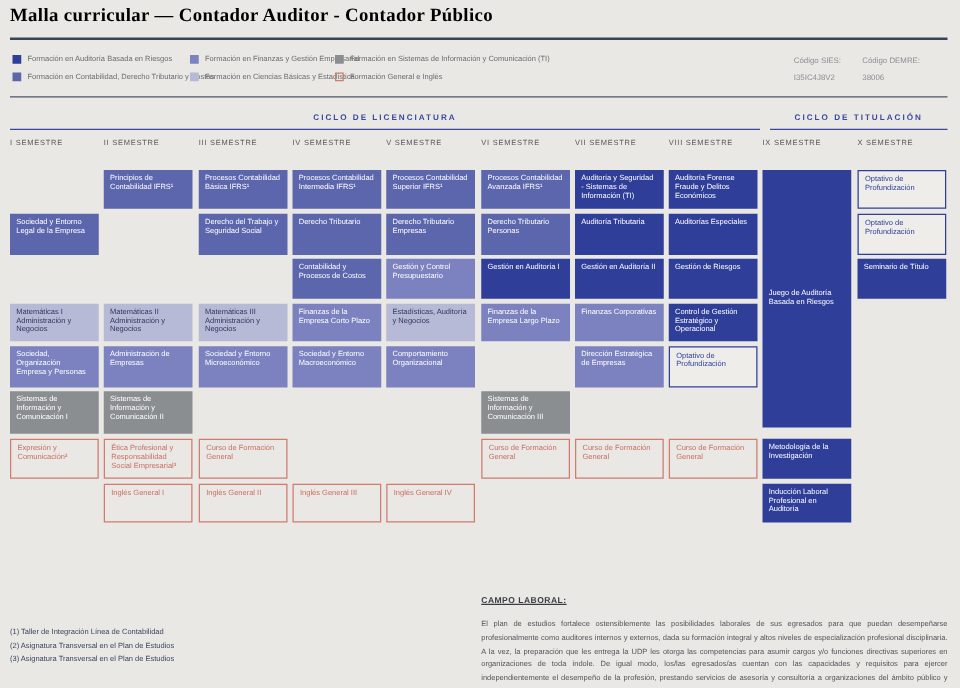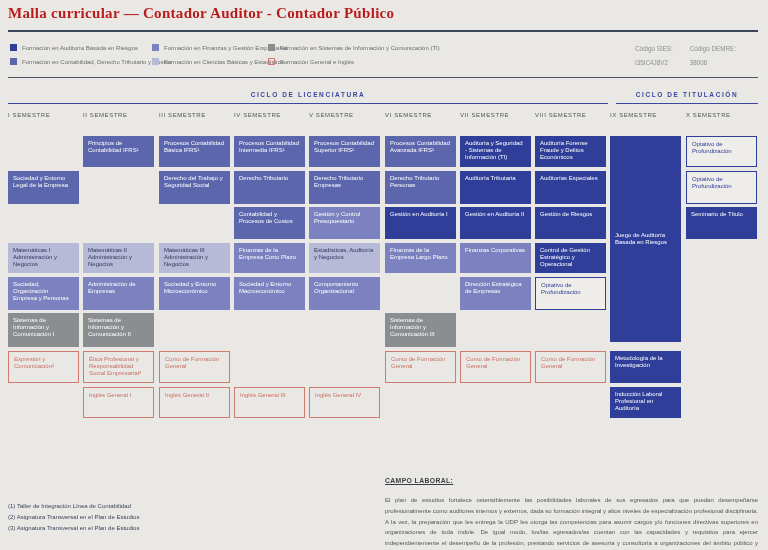--- a/index.html
+++ b/index.html
@@ -2,21 +2,21 @@
 <html><head>
 <meta charset="utf-8">
 <style>
   html,body{margin:0;padding:0;background:#eae8e4;}
   .page{position:relative;width:768px;height:550px;background:#eae8e4;
         font-family:"Liberation Sans",sans-serif;overflow:hidden;}
 
   
   .title{position:absolute;left:8px;top:5px;margin:0;
          font-family:"Liberation Serif",serif;font-size:15px;font-weight:700;
-         color:#b91c1c;letter-spacing:.3px;}
+         color:#000000;letter-spacing:.3px;}
   .rule-top{position:absolute;left:8px;top:30px;width:750px;height:2px;background:#3a4458;}
   .rule-mid{position:absolute;left:8px;top:77px;width:750px;height:1px;background:#4a5468;}
 
   
   .legend{position:absolute;left:10px;top:44px;display:grid;
           grid-template-columns:142px 116px auto;grid-template-rows:repeat(2,auto);
           grid-auto-flow:column;row-gap:7px;}
   .legend-item{display:flex;align-items:center;gap:5px;}
   .legend-item .label{font-size:6px;color:#686c6e;white-space:nowrap;}
   .swatch{width:7px;height:7px;flex:0 0 auto;box-sizing:border-box;}

